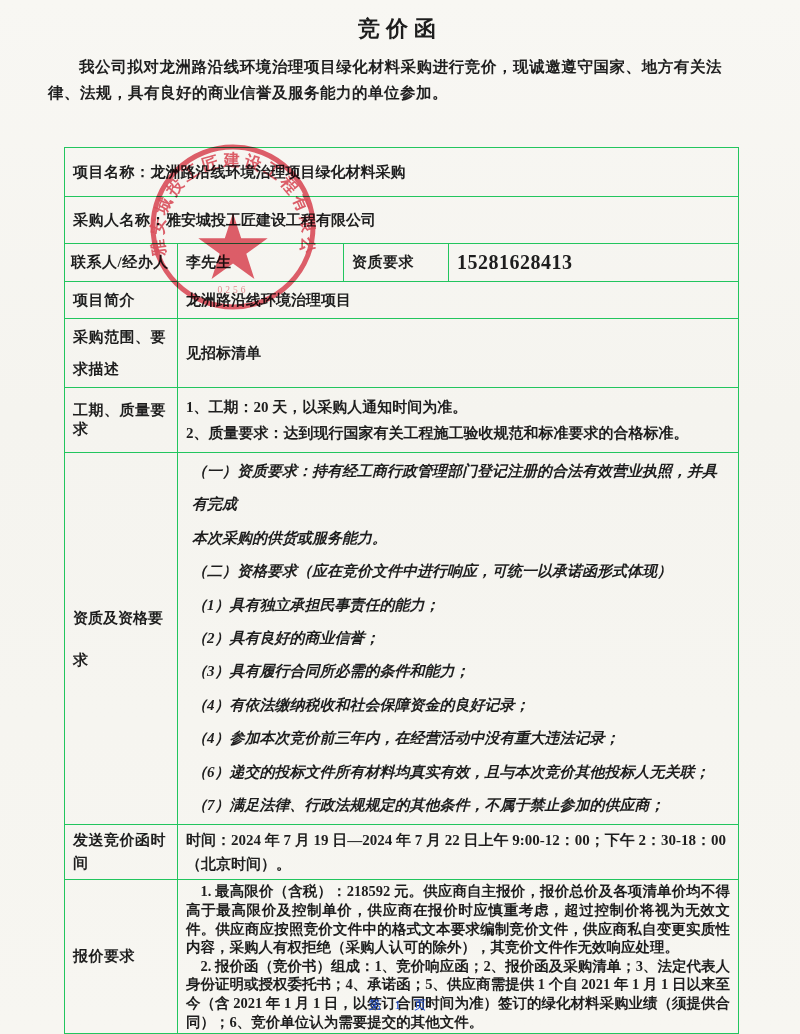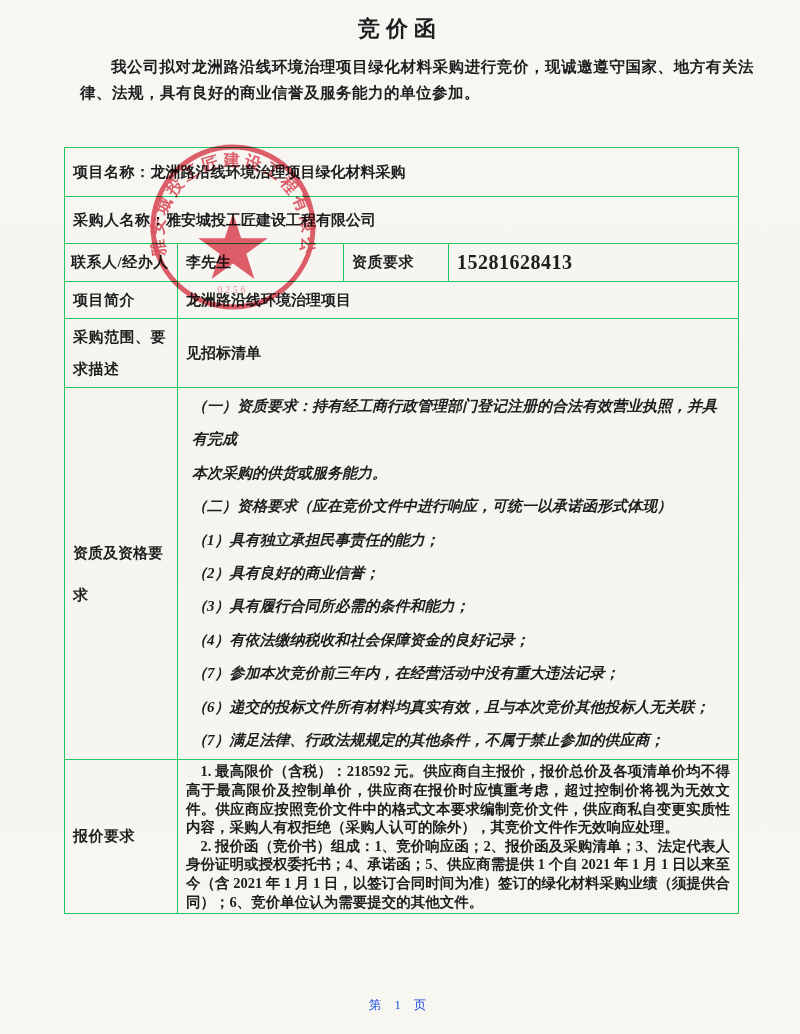--- a/index.html
+++ b/index.html
@@ -14,21 +14,21 @@
   body::before{
     content:"";position:absolute;inset:0;
     background:linear-gradient(180deg,#f8f7f3 0%,#f5f4ef 40%,#f7f6f1 100%);
     pointer-events:none;
   }
   .page-title{
     position:absolute;top:14px;left:0;width:800px;
     text-align:center;font-size:22px;font-weight:700;letter-spacing:6px;
   }
   .intro{
-    position:absolute;top:54px;left:80px;width:674px;
+    position:absolute;top:54px;left:48px;width:674px;
     font-size:15.5px;line-height:25.5px;font-weight:600;
     text-indent:2em;text-align:justify;letter-spacing:0.5px;
   }
   .doc-table{
     position:absolute;top:147px;left:64px;
     border-collapse:collapse;table-layout:fixed;width:674px;
     font-size:15px;
   }
   .doc-table td,.doc-table th{
     border:1px solid #22c55e;
@@ -98,34 +98,45 @@
     <td class="phone">15281628413</td>
   </tr>
   <tr class="r-d">
     <td class="lbl">项目简介</td>
     <td colspan="3">龙洲路沿线环境治理项目</td>
   </tr>
   <tr class="r-e">
     <td class="lbl cell-top scope-label">采购范围、要求描述</td>
     <td colspan="3" class="cell-top">见招标清单</td>
   </tr>
+  <tr class="r-f">
+    <td class="lbl">工期、质量要求</td>
+    <td colspan="3" class="q-lines">
+      <div>1、工期：20 天，以采购人通知时间为准。</div>
+      <div>2、质量要求：达到现行国家有关工程施工验收规范和标准要求的合格标准。</div>
+    </td>
+  </tr>
   <tr class="r-g">
     <td class="qual-label">资质及资格要求</td>
     <td colspan="3" style="padding-left:14px;">
       <div class="qual-line">（一）资质要求：持有经工商行政管理部门登记注册的合法有效营业执照，并具有完成</div>
       <div class="qual-line">本次采购的供货或服务能力。</div>
       <div class="qual-line strong">（二）资格要求（应在竞价文件中进行响应，可统一以承诺函形式体现）</div>
       <div class="qual-line">（1）具有独立承担民事责任的能力；</div>
       <div class="qual-line">（2）具有良好的商业信誉；</div>
       <div class="qual-line">（3）具有履行合同所必需的条件和能力；</div>
       <div class="qual-line">（4）有依法缴纳税收和社会保障资金的良好记录；</div>
-      <div class="qual-line">（7）参加本次竞价前三年内，在经营活动中没有重大违法记录；</div>
+      <div class="qual-line">（4）参加本次竞价前三年内，在经营活动中没有重大违法记录；</div>
       <div class="qual-line">（6）递交的投标文件所有材料均真实有效，且与本次竞价其他投标人无关联；</div>
       <div class="qual-line">（7）满足法律、行政法规规定的其他条件，不属于禁止参加的供应商；</div>
     </td>
+  </tr>
+  <tr class="r-h">
+    <td class="lbl send-label">发送竞价函时间</td>
+    <td colspan="3" class="send-val">时间：2024 年 7 月 19 日—2024 年 7 月 22 日上午 9:00-12：00；下午 2：30-18：00（北京时间）。</td>
   </tr>
   <tr class="r-i">
     <td class="lbl">报价要求</td>
     <td colspan="3" class="quote-cell">
       <p class="quote-p">1. 最高限价（含税）：218592 元。供应商自主报价，报价总价及各项清单价均不得高于最高限价及控制单价，供应商在报价时应慎重考虑，超过控制价将视为无效文件。供应商应按照竞价文件中的格式文本要求编制竞价文件，供应商私自变更实质性内容，采购人有权拒绝（采购人认可的除外），其竞价文件作无效响应处理。</p>
       <p class="quote-p">2. 报价函（竞价书）组成：1、竞价响应函；2、报价函及采购清单；3、法定代表人身份证明或授权委托书；4、承诺函；5、供应商需提供 1 个自 2021 年 1 月 1 日以来至今（含 2021 年 1 月 1 日，以签订合同时间为准）签订的绿化材料采购业绩（须提供合同）；6、竞价单位认为需要提交的其他文件。</p>
     </td>
   </tr>
 </tbody>
   </table>

